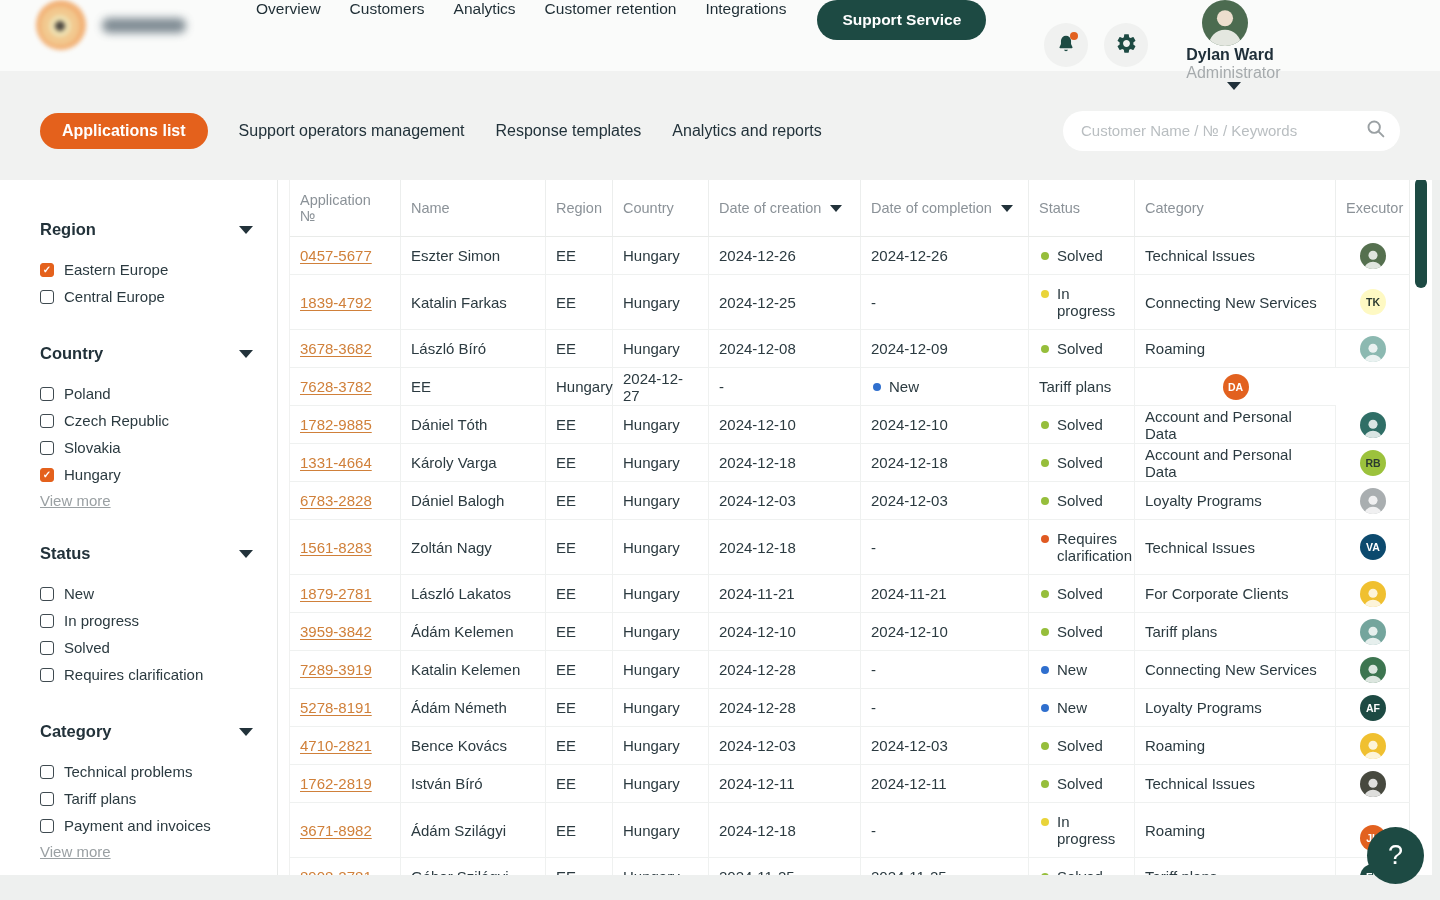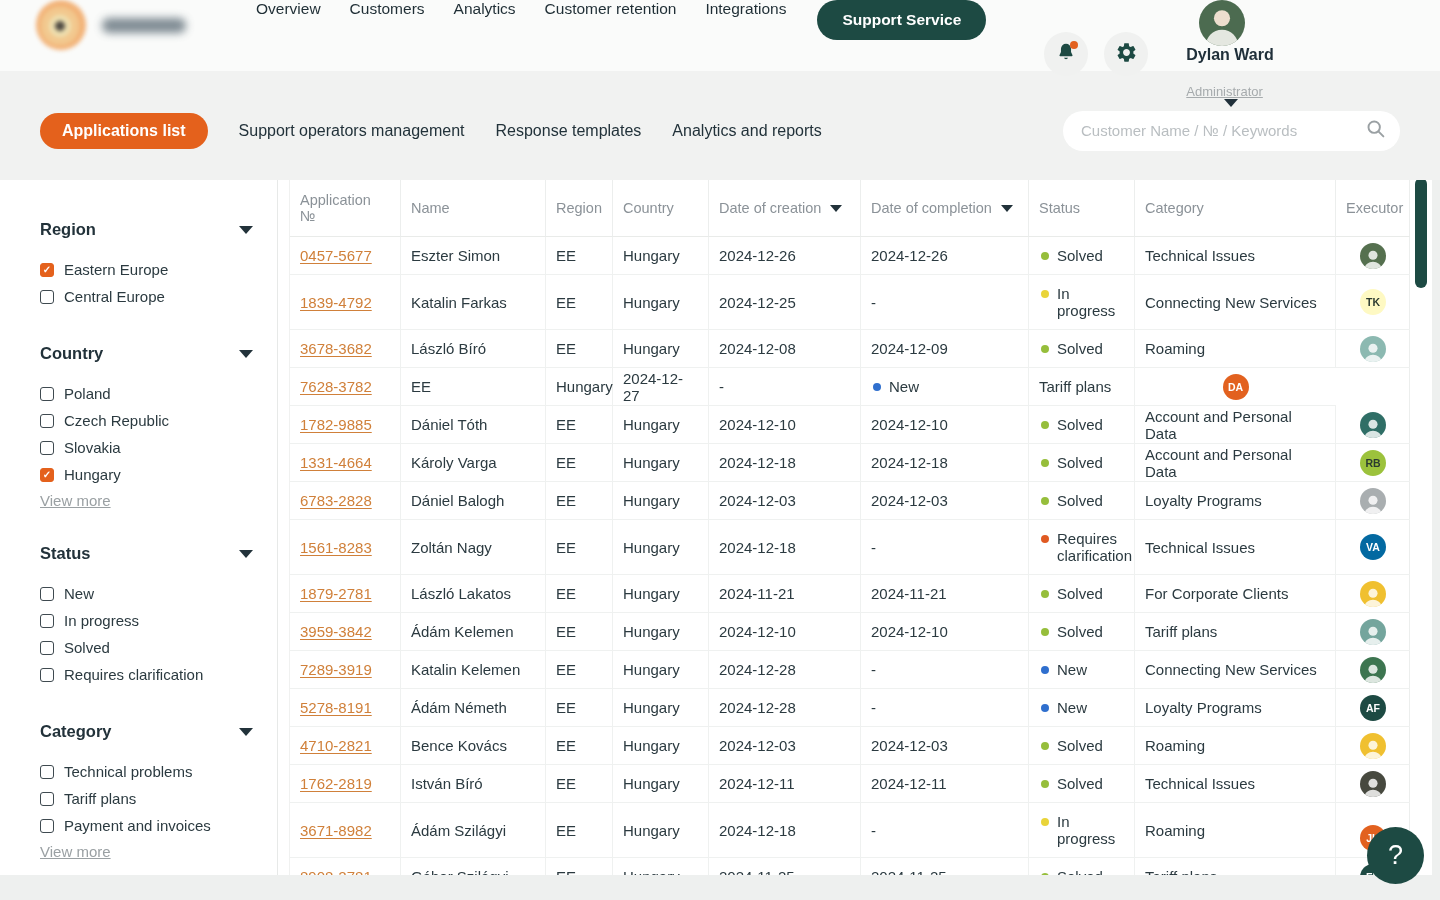--- a/index.html
+++ b/index.html
@@ -17,21 +17,21 @@
   .nav-item { font-size:15.5px; color:#1f2e35; cursor:pointer; text-decoration:none; }
   .support-btn { margin-left:31px; height:40px; padding:0 25px; border:none; border-radius:21px; background:#1d4a43; color:#fff; font-size:15.5px; font-weight:700; font-family:inherit; cursor:pointer; }
   .hdr-right { display:flex; align-items:center; margin-left:58px; }
   .icon-circle { width:44px; height:44px; border-radius:50%; border:none; background:#f0f1f0; display:flex; align-items:center; justify-content:center; cursor:pointer; position:relative; }
   .icon-circle + .icon-circle { margin-left:16px; }
   .bell-dot { position:absolute; top:9px; right:10px; width:8px; height:8px; border-radius:50%; background:#e2611f; }
   .user-menu { display:flex; align-items:center; margin-left:22px; cursor:pointer;flex-direction:column; }
   .avatar-photo { width:46px; height:46px; border-radius:50%; background:#4c6b50; overflow:hidden; display:flex; justify-content:center; }
   .user-text { margin-left:16px; }
   .user-name { font-size:16px; font-weight:700; color:#20303a; }
-  .user-role { font-size:13px; color:#a6abad; margin-top:20px;text-decoration:underline; }
+  .user-role { font-size:16px; color:#a6abad; margin-top:0; }
   .chev-down { margin-left:18px; width:0; height:0; border-left:7px solid transparent; border-right:7px solid transparent; border-top:8px solid #20303a; }
 
   
   .tabs-bar { position:absolute; top:71px; left:0; width:1440px; height:109px; background:#f1f2f1; display:flex; align-items:center; padding:10px 40px 0; z-index:2; }
   .tab { background:none; border:none; font-family:inherit; font-size:16px; color:#22323a; cursor:pointer; margin-right:31px; }
   .tab.active { background:#e4611c; color:#fff; font-weight:700; border-radius:21px; height:36px; padding:0 22px; }
   .search-box { margin-left:auto; width:337px; height:40px; background:#fff; border-radius:21px; display:flex; align-items:center; padding:0 14px 0 18px; }
   .search-box input { flex:1; border:none; outline:none; font-family:inherit; font-size:15px; color:#2b3a40; background:transparent; }
   .search-box input::placeholder { color:#b9bec1; }
 
@@ -405,21 +405,21 @@
           <div class="cell">2024-12-18</div>
           <div class="cell">-</div>
           <div class="cell status-cell">
             <span class="status-inner">
               <span class="dot" style="background: rgb(224, 90, 34);"></span>
               <span class="status-text">Requires clarification</span>
             </span>
           </div>
           <div class="cell">Technical Issues</div>
           <div class="cell exec-cell">
-            <span class="avatar initials" style="color: rgb(255, 255, 255); background: #0369a1;">VA</span>
+            <span class="avatar initials" style="color: rgb(255, 255, 255); background: #0c4a6e;">VA</span>
           </div>
         </div>
         <div class="grid">
           <div class="cell">
             <a class="app-link">1879-2781</a>
           </div>
           <div class="cell">László Lakatos</div>
           <div class="cell">EE</div>
           <div class="cell">Hungary</div>
           <div class="cell">2024-11-21</div>

